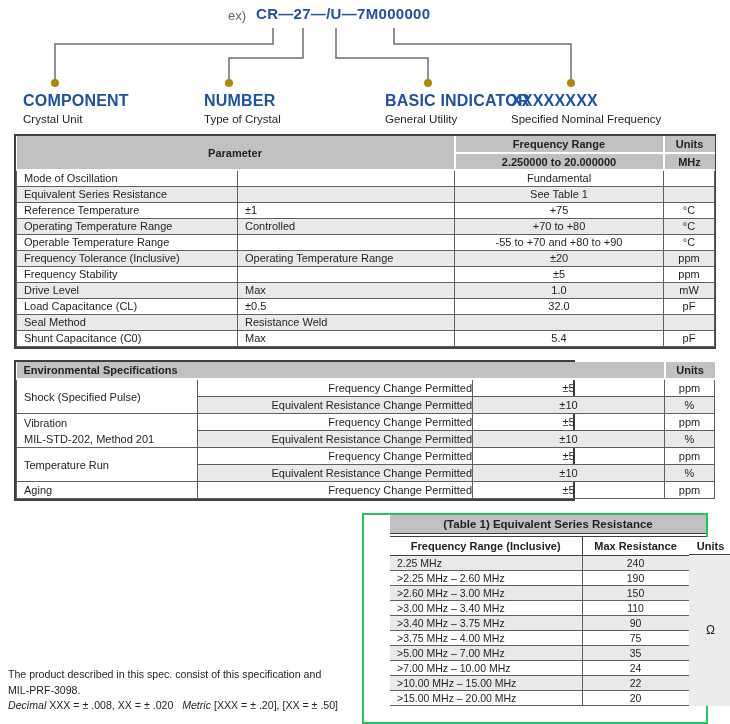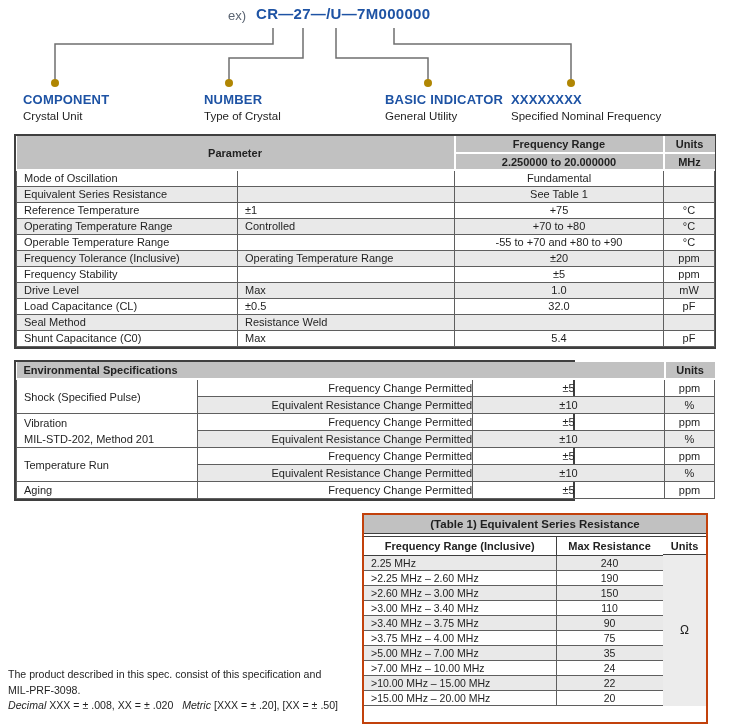--- a/index.html
+++ b/index.html
@@ -15,21 +15,21 @@
   .code-prefix {
     position: absolute; left: 228px; top: 8px;
     font-size: 13px; color: #5a6472;
   }
   .part-code {
     position: absolute; left: 256px; top: 5px;
     font-size: 15px; font-weight: bold; color: #1e53a4; letter-spacing: .3px;
   }
   .connector-svg { position: absolute; left: 0; top: 0; }
   .diagram-label { position: absolute; top: 92px; }
-  .diagram-label .dl-title { font-size: 13px; font-weight: bold; color: #1e53a4; letter-spacing: .2px; }
+  .diagram-label .dl-title { font-size: 16px; font-weight: bold; color: #1e53a4; letter-spacing: .2px; }
   .diagram-label .dl-sub   { font-size: 11.5px; color: #1f1f1f; margin-top: 3px; }
   .pos-0 { left: 23px; }
   .pos-1 { left: 204px; }
   .pos-2 { left: 385px; }
   .pos-3 { left: 511px; }
 
   
   .tbox { position: absolute; border: 2px solid #3f3f3f; background: #fff; }
   table { border-collapse: collapse; width: 100%; table-layout: fixed; }
   td, th { border: 1px solid #5f5f5f; font-size: 11px; overflow: hidden; white-space: nowrap; }
@@ -52,21 +52,21 @@
   .etable thead th.e-title { text-align: left; padding-left: 7px; border-left: none; border-top: none; }
   .etable thead th.e-units { border-right: none; border-top: none; }
   .etable td { height: 17px; line-height: 16px; }
   .etable td.gname { background: #ffffff; text-align: left; padding-left: 7px; vertical-align: middle; }
   .etable td.gname .g2 { font-size: 11px; }
   .etable tr.alt td { background: #e9e9e9; }
   .e-desc { text-align: right; padding-left: 7px; }
   .e-val, .e-unit { text-align: center; }
 
   
-  .t1-box { left: 362px; top: 513px; width: 346px; height: 211px; border: 2px solid #c2410c; background: #fff; position: absolute; }
+  .t1-box { left: 362px; top: 513px; width: 346px; height: 211px; border: 2px solid #22c55e; background: #fff; position: absolute; padding-left: 26px; }
   .t1-title { background: #c1c1c1; font-weight: bold; font-size: 11.5px; text-align: center;
               height: 19px; line-height: 19px; border-bottom: 1px solid #3f3f3f; margin-bottom: 2px; }
   .t1-main { display: grid; grid-template-columns: 299px 43px; border-top: 1px solid #3f3f3f; }
   .t1-left table { width: 100%; }
   .t1-left th { height: 18px; background: #fff; border: 1px solid #3f3f3f; border-top: none; }
   .t1-left th:first-child { border-left: none; }
   .t1-left td { height: 14px; line-height: 14px; font-size: 10.5px; }
   .t1-left td:first-child { border-left: none; }
   .t1-left tbody tr:nth-of-type(odd) td { background: #e9e9e9; }
   .t1-range { text-align: left; padding-left: 7px; margin-left: 36px; }

